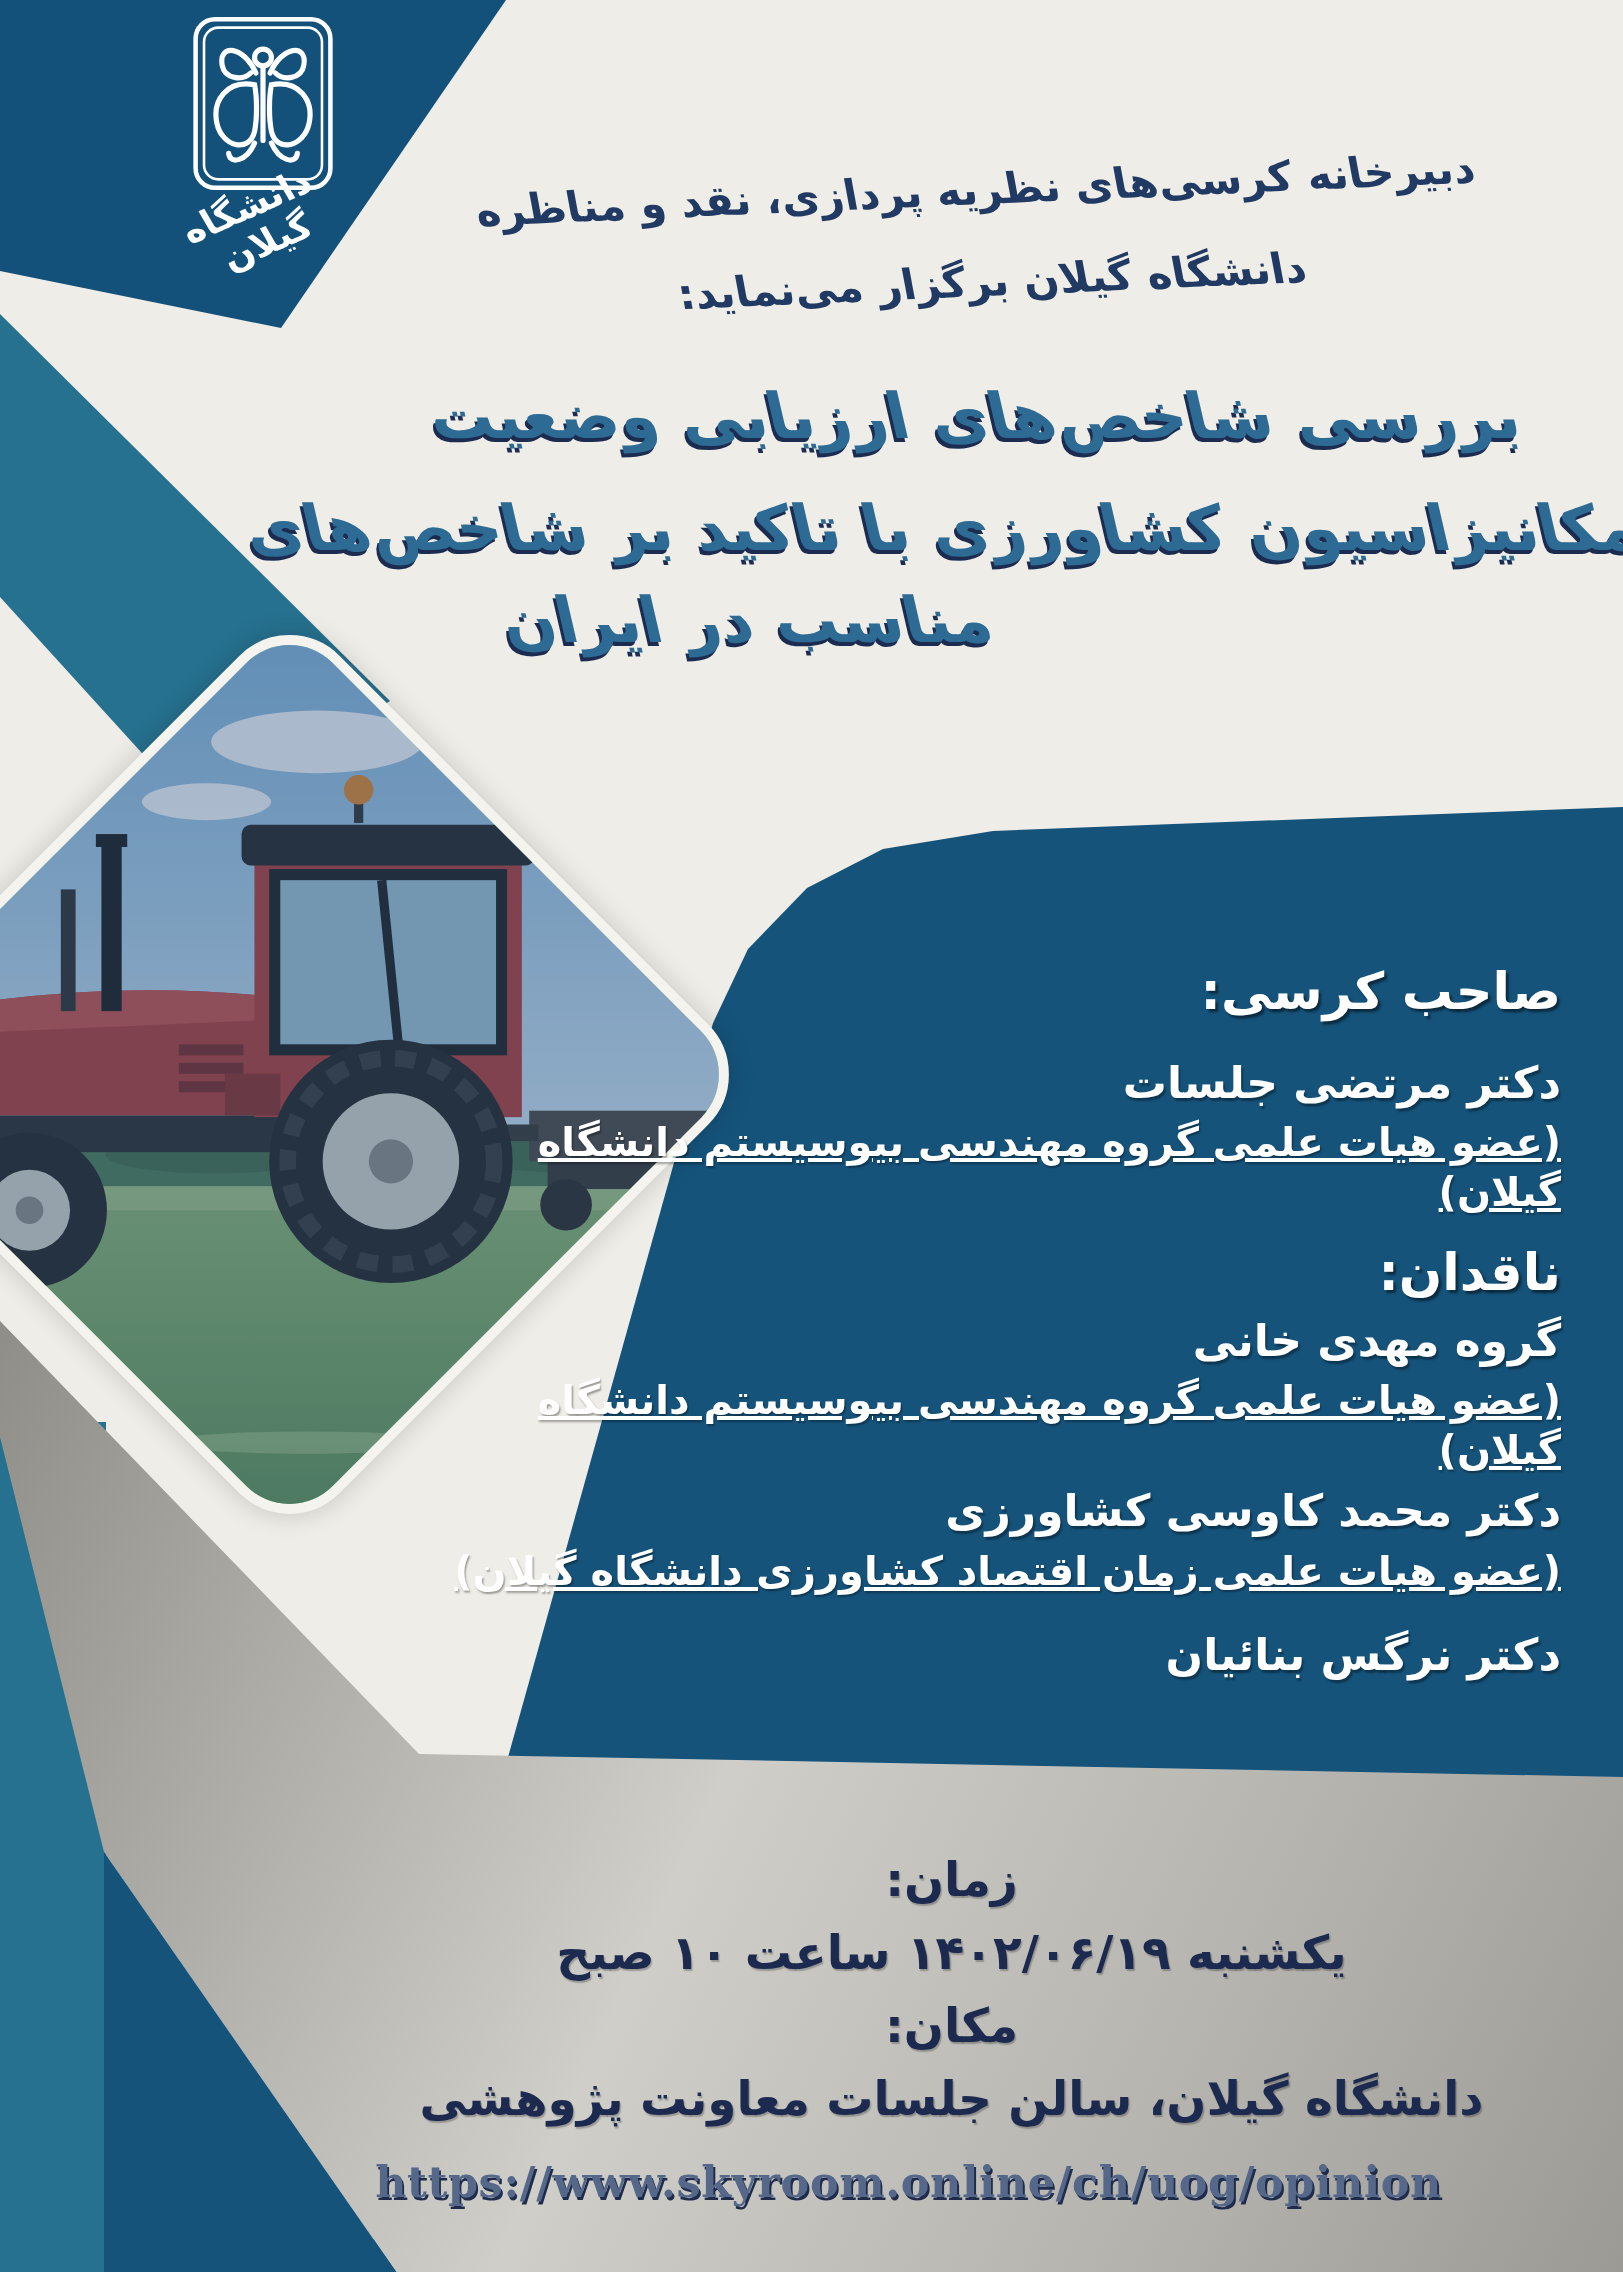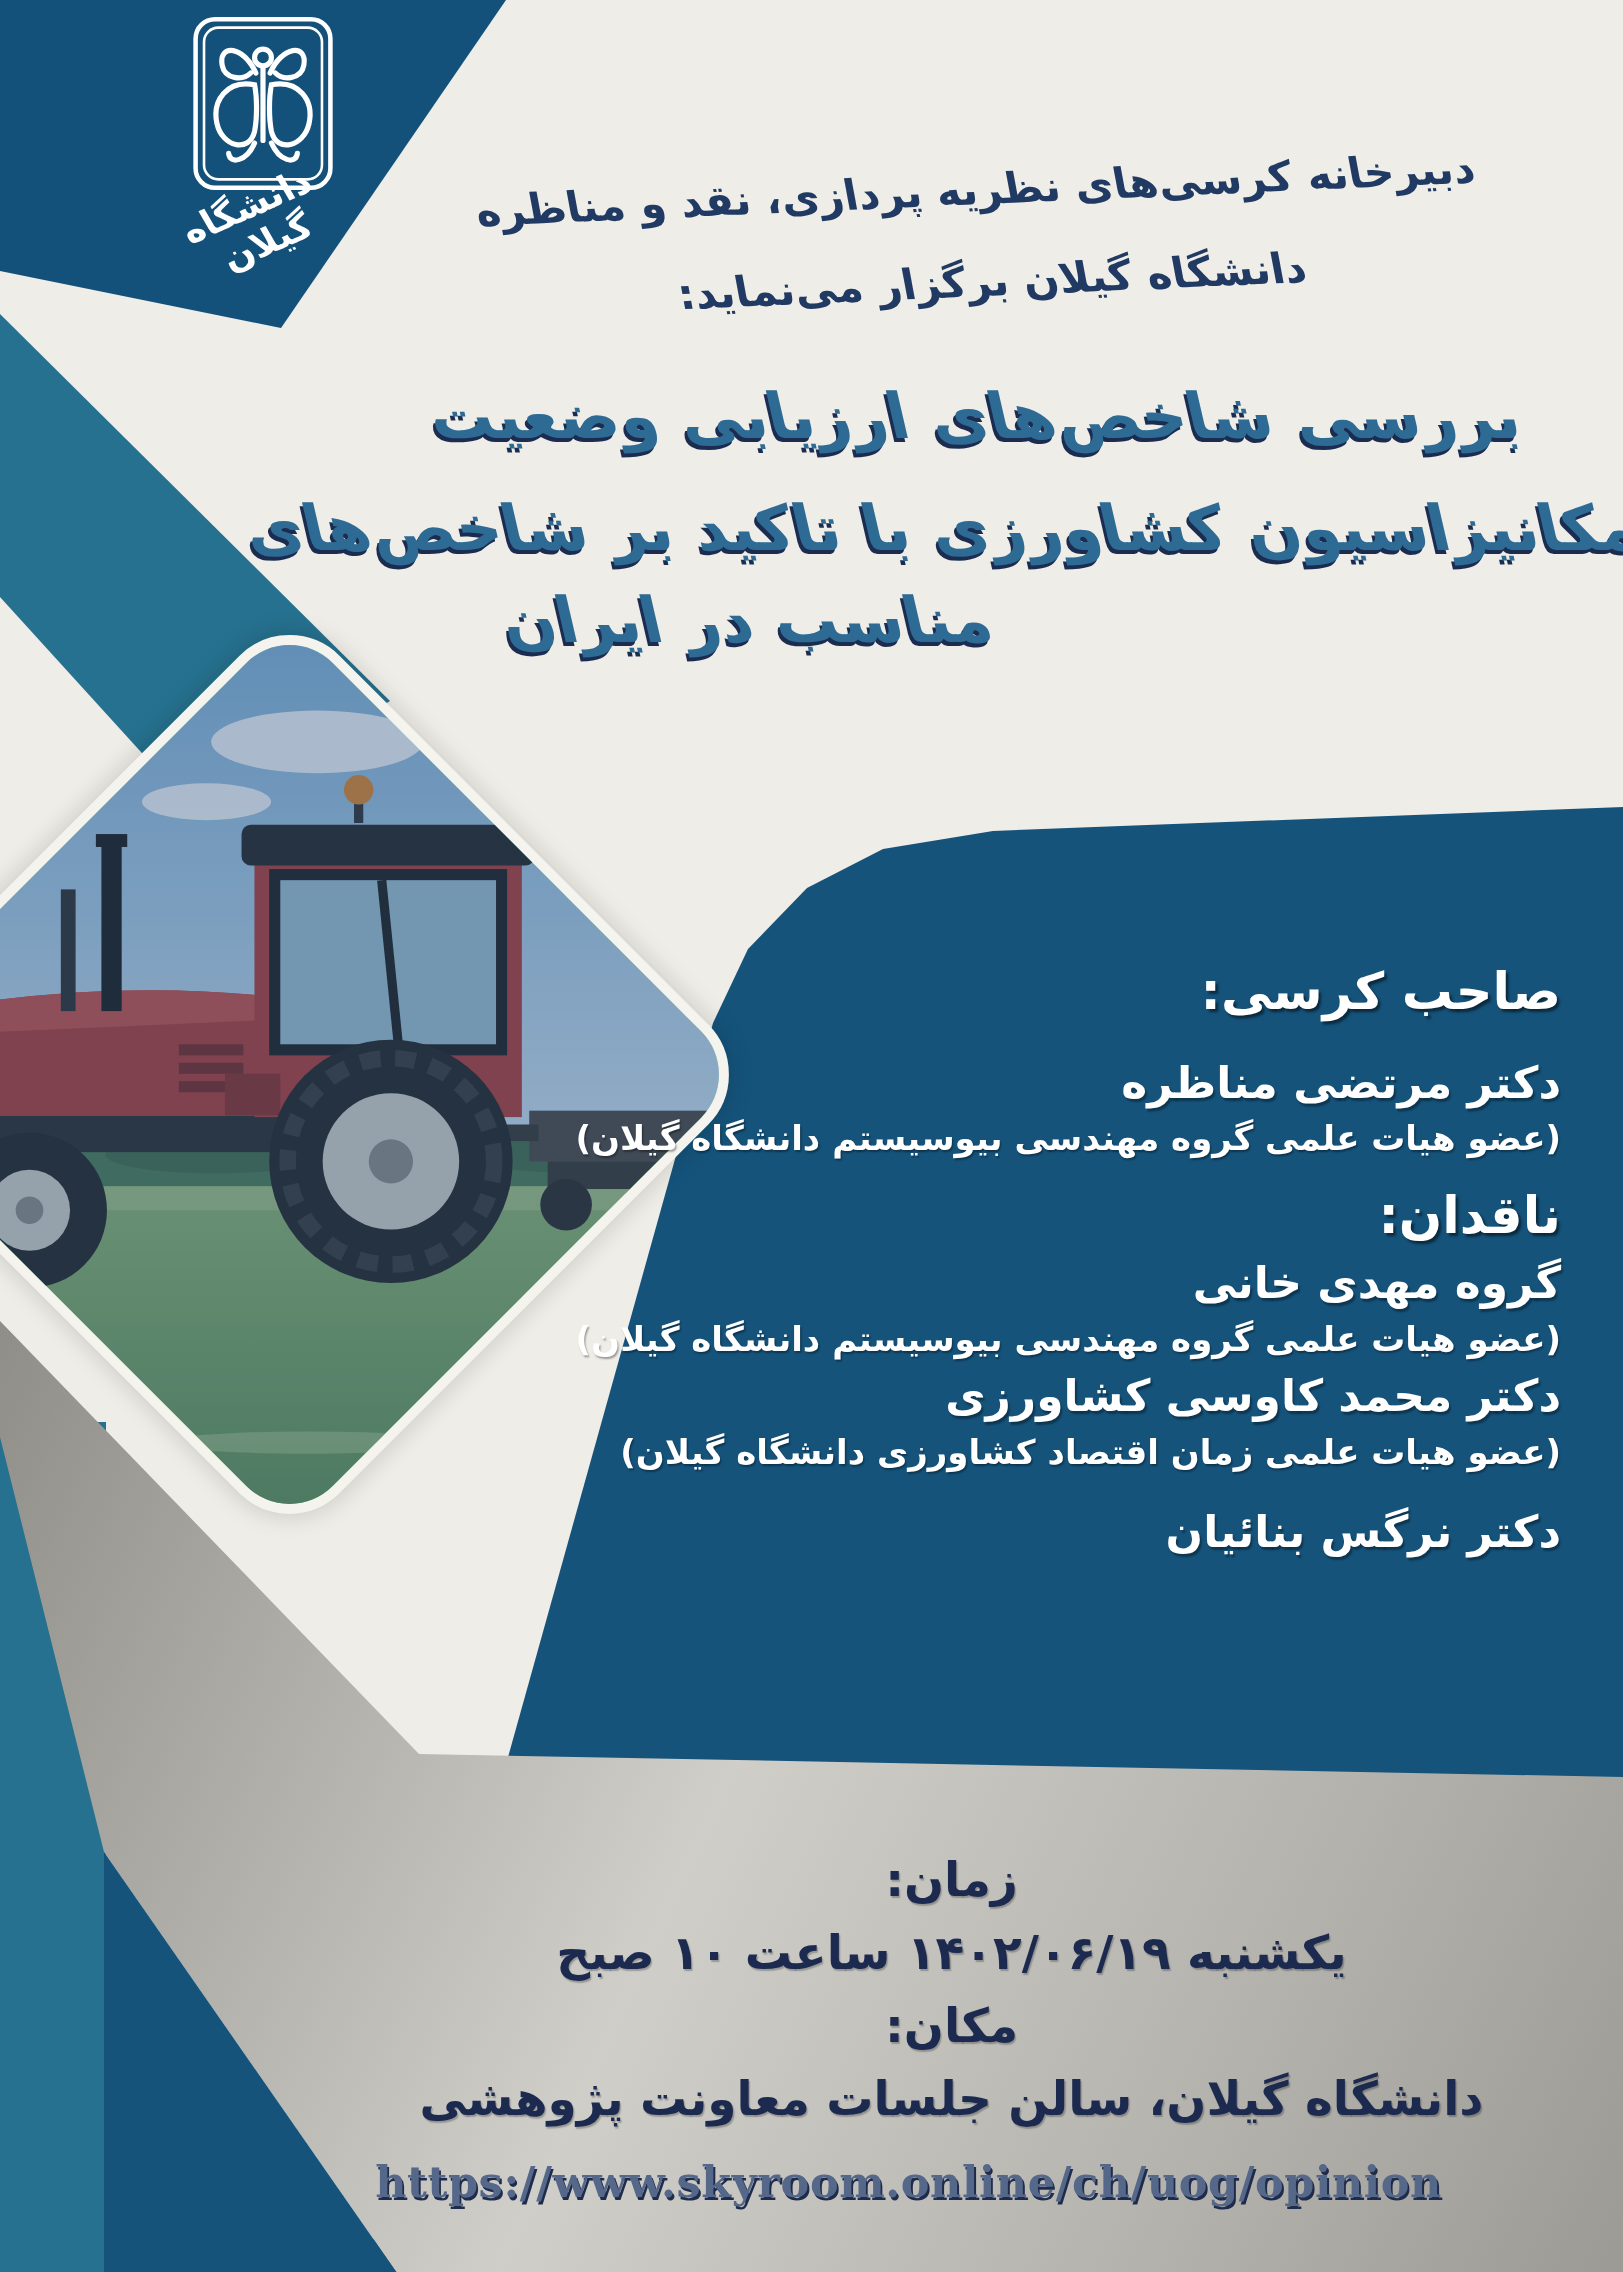--- a/index.html
+++ b/index.html
@@ -42,22 +42,22 @@
   .title-line{font-weight:bold;font-size:63px;color:#2d6b94;white-space:nowrap;
     text-shadow:-3.2px 3.9px 0 #1b2c50;transform:skewX(13deg);text-align:center;}
   #title-1{left:260px;top:380px;width:1428px;}
   #title-2{left:97px;top:492px;width:1688px;}
   #title-3{left:0px;top:584px;width:1493px;}
   #panel-text{right:62px;top:960px;width:1136px;text-align:right;color:#fff;}
   .p-label{font-size:51px;font-weight:bold;line-height:1.25;
     text-shadow:2.6px 3.2px 2.6px rgba(0,0,0,.5);}
   .p-name{font-size:44px;font-weight:bold;line-height:1.3;
     text-shadow:1.9px 2.6px 1.9px rgba(0,0,0,.35);}
-  .p-affil{font-size:34px;font-weight:bold;line-height:1.25;
-    text-shadow:1.3px 1.9px 1.9px rgba(0,0,0,.35);}
+  .p-affil{font-size:40px;font-weight:bold;line-height:1.25;
+    text-shadow:1.3px 1.9px 1.9px rgba(0,0,0,.35);text-decoration:underline;}
   .mt-lg{margin-top:24px;} .mt-md{margin-top:30px;} .mt-sm{margin-top:6.5px;}
   #details-block{left:195px;top:1843px;width:1513px;text-align:center;
     color:#1c2a50;font-weight:bold;font-size:47px;line-height:73px;
     text-shadow:1.3px 1.9px 1.3px rgba(0,0,0,.25);}
   #webinar-url{left:97px;top:2157px;width:1623px;text-align:center;
     font-family:"DejaVu Serif",serif;font-weight:bold;font-size:43px;
     color:#56688a;text-shadow:1.9px 2.6px 0 #1e2b4a;letter-spacing:0.6px;}
 </style>
 </head>
 <body>
@@ -164,21 +164,21 @@
           <ellipse cx="520" cy="900" rx="160" ry="12"></ellipse>
           <ellipse cx="840" cy="800" rx="110" ry="9"></ellipse>
         </g>
       </svg>
     </div>
     <div id="photo-tint"></div>
   </div>
 
   <div class="abs fa" id="panel-text">
     <div class="p-label">صاحب کرسی:</div>
-    <div class="p-name mt-md">دکتر مرتضی مناظره</div>
+    <div class="p-name mt-md">دکتر مرتضی جلسات</div>
     <div class="p-affil mt-sm">(عضو هیات علمی گروه مهندسی بیوسیستم دانشگاه گیلان)</div>
     <div class="p-label mt-lg">ناقدان:</div>
     <div class="p-name mt-sm">گروه مهدی خانی</div>
     <div class="p-affil mt-sm">(عضو هیات علمی گروه مهندسی بیوسیستم دانشگاه گیلان)</div>
     <div class="p-name mt-sm">دکتر محمد کاوسی کشاورزی</div>
     <div class="p-affil mt-sm">(عضو هیات علمی زمان اقتصاد کشاورزی دانشگاه گیلان)</div>
     <div class="p-name mt-md">دکتر نرگس بنائیان</div>
   </div>
 
   <div class="abs fa" id="details-block">

